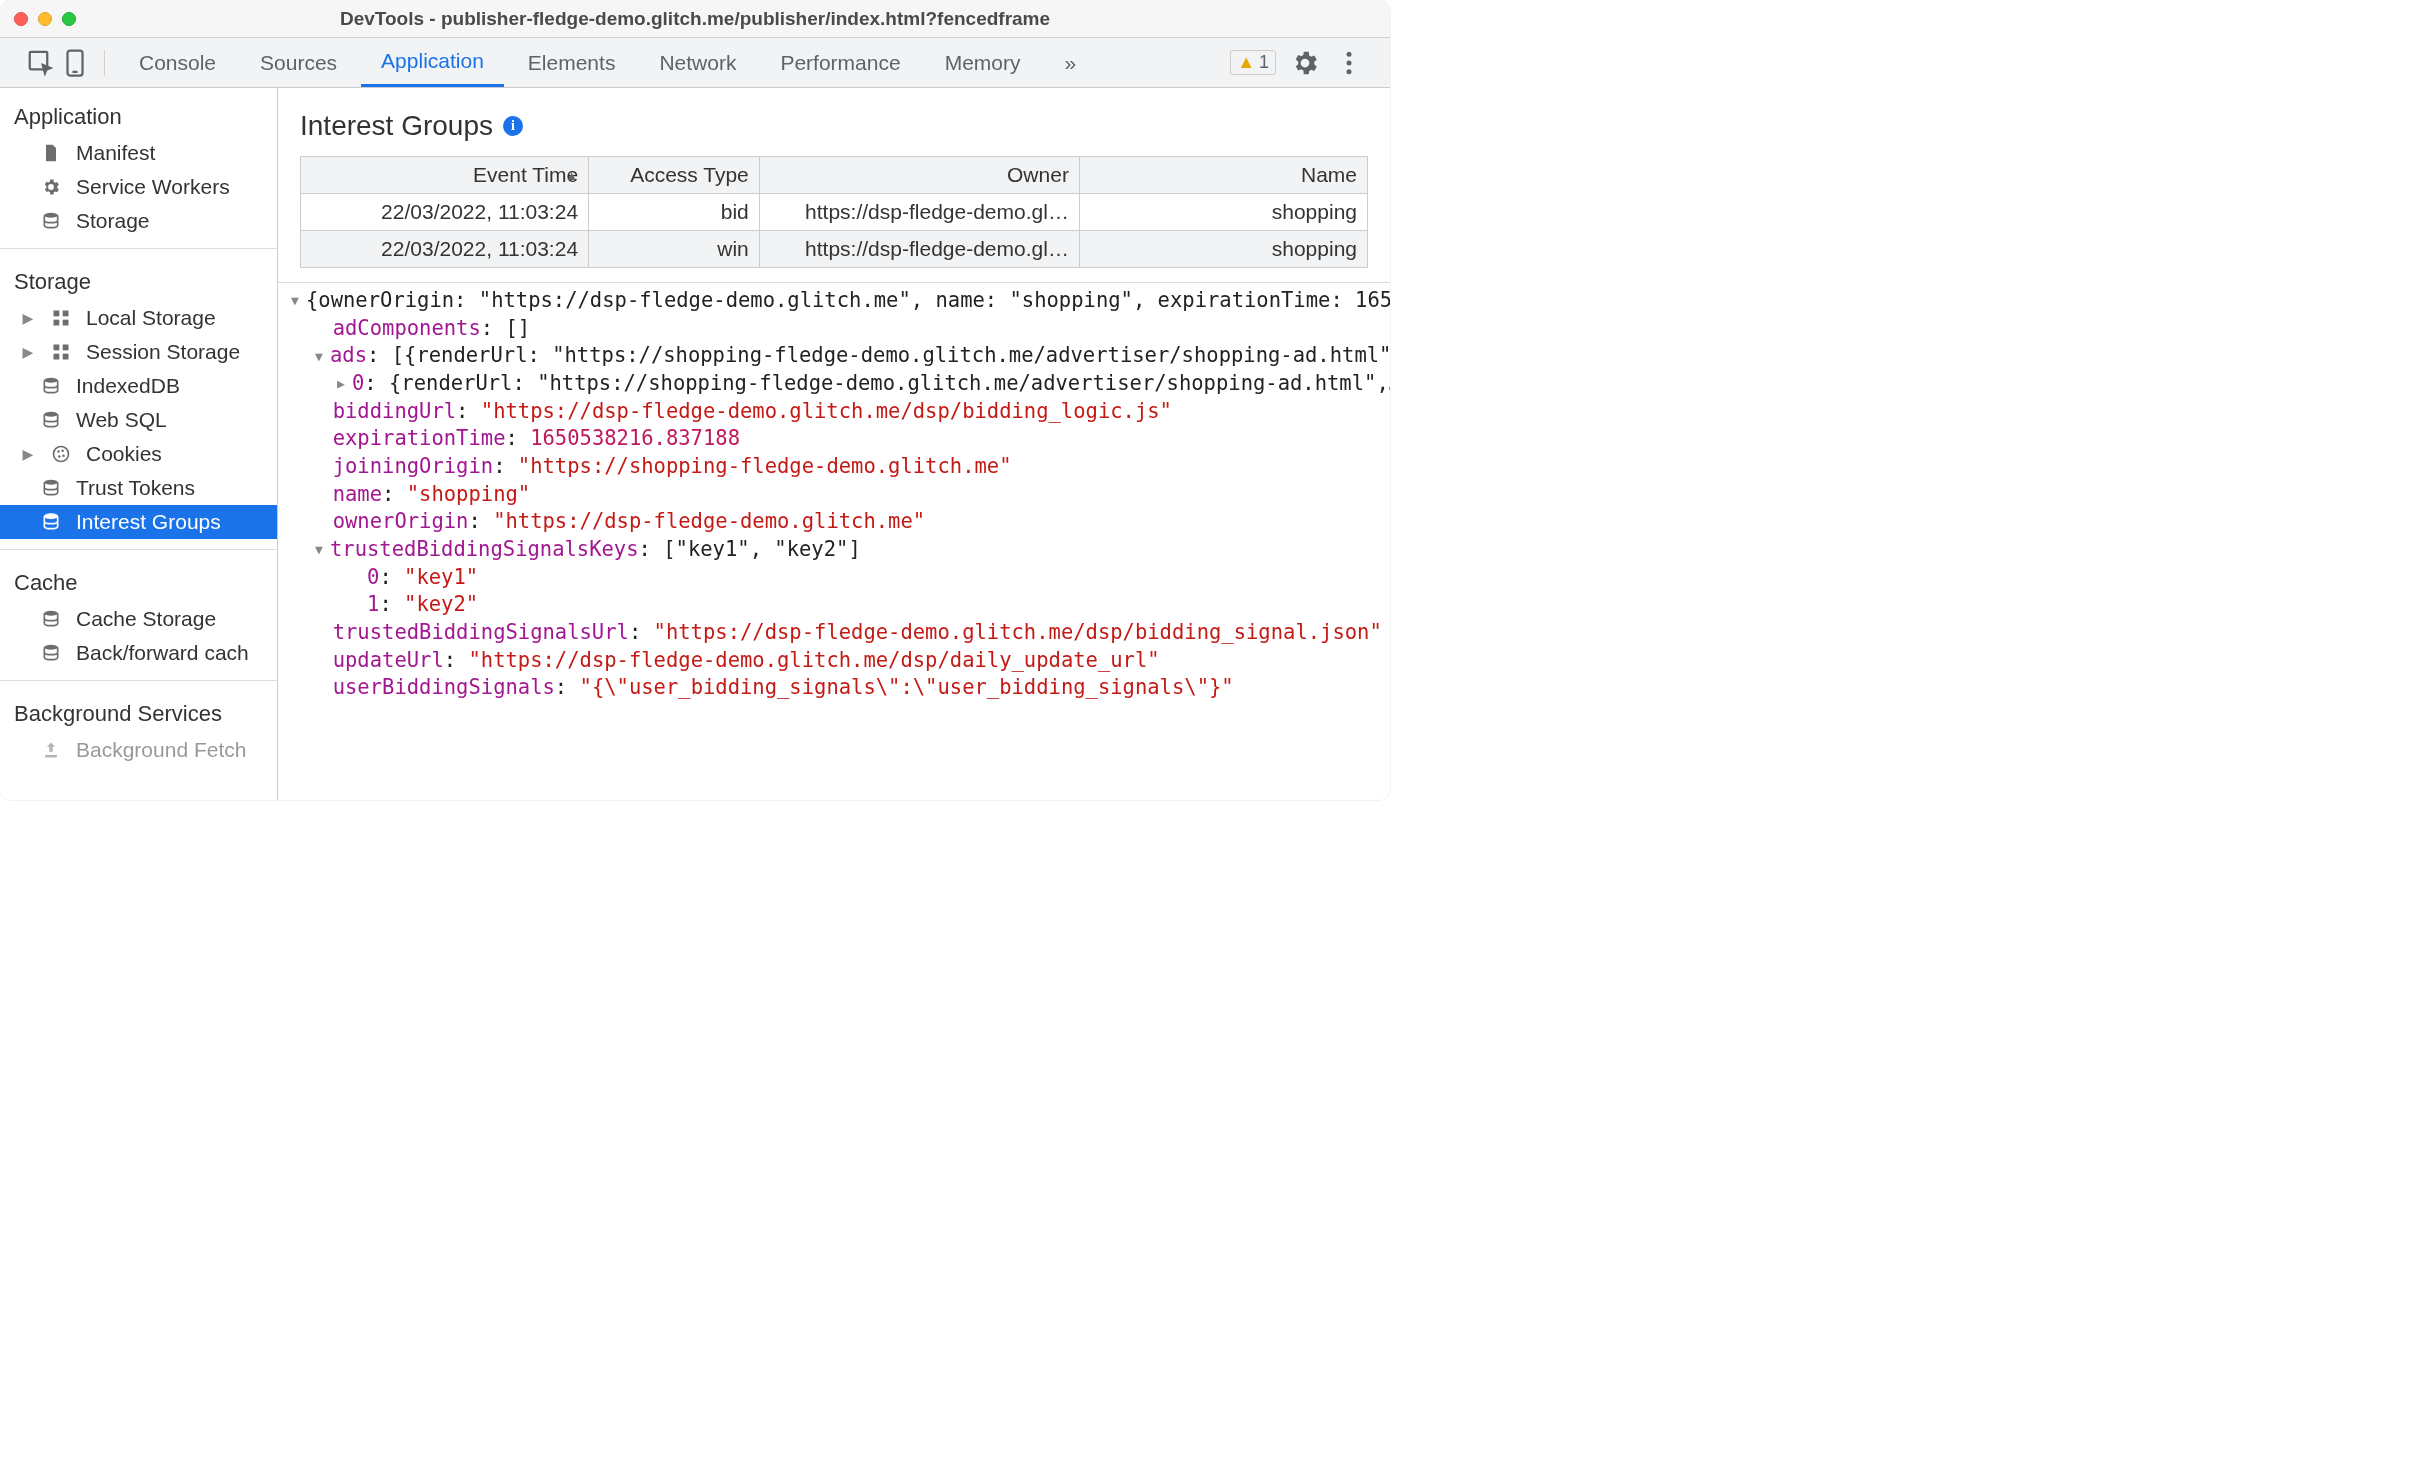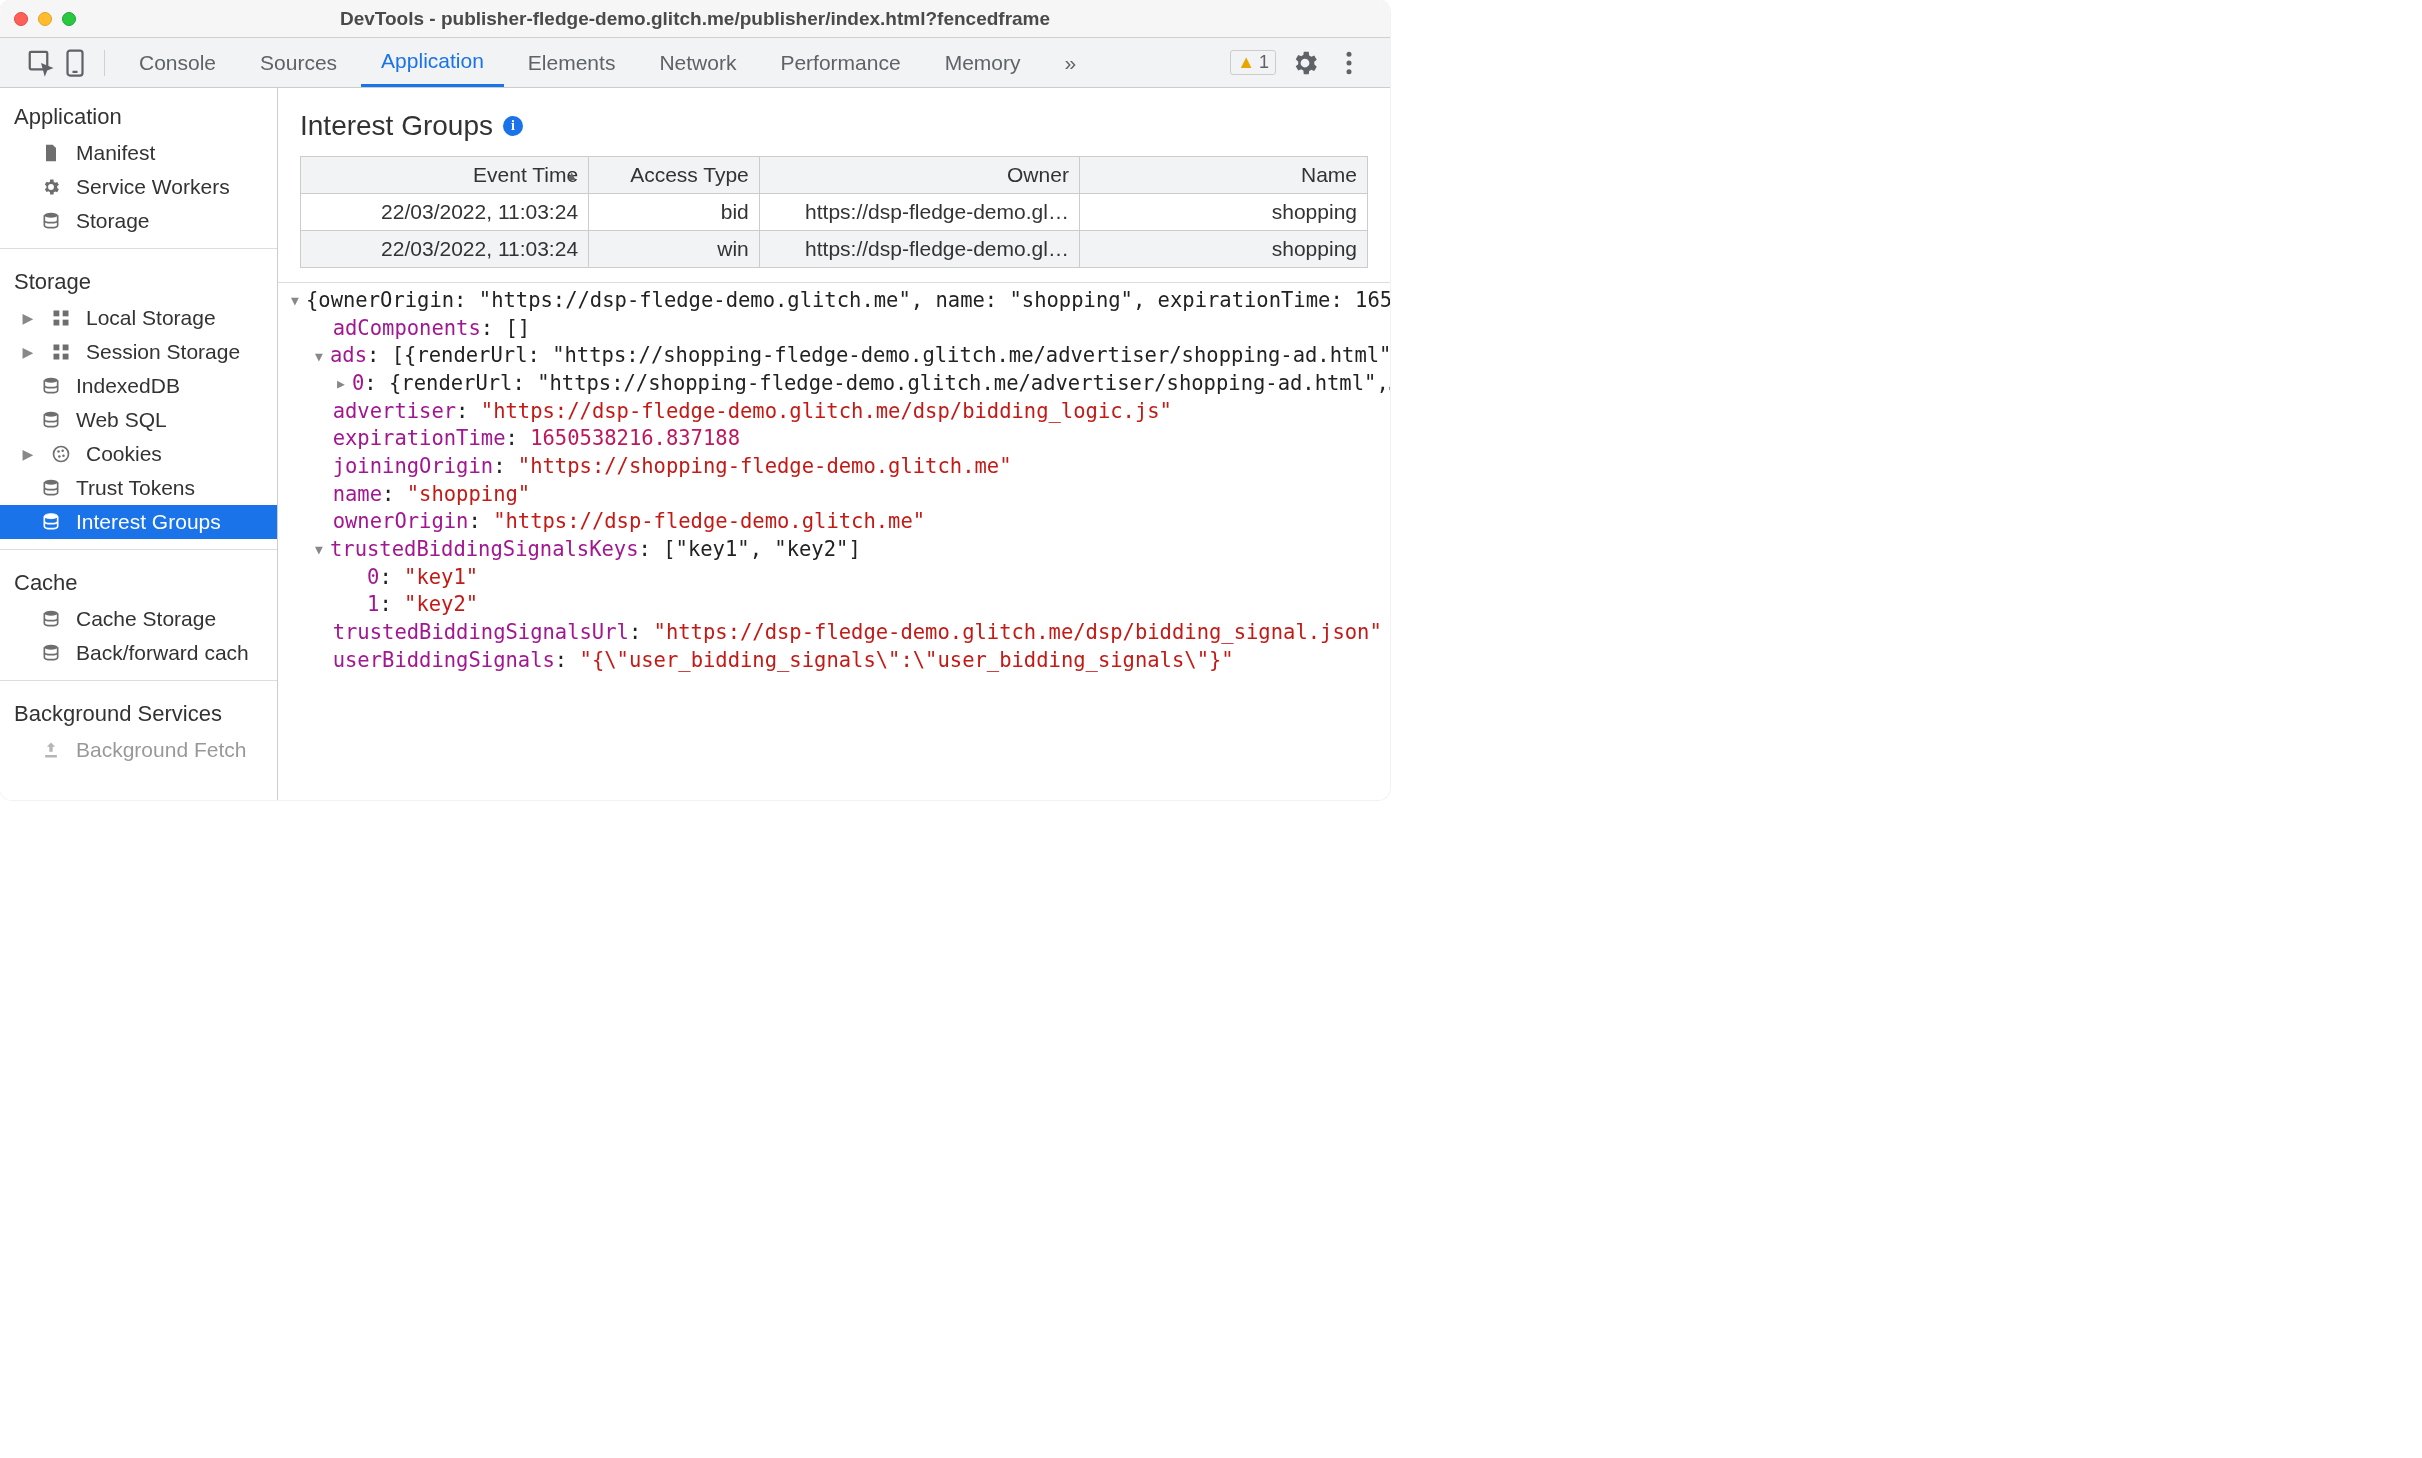--- a/index.html
+++ b/index.html
@@ -326,34 +326,35 @@
 
     <div class="detail">
       <div class="drow ind0"><span class="toggle down"></span><span class="plain">{ownerOrigin: "https://dsp-fledge-demo.glitch.me", name: "shopping", expirationTime: 1650538</span></div>
 
       <div class="drow ind1">  <span class="key">adComponents</span><span class="punc">: </span><span class="plain">[]</span></div>
 
       <div class="drow ind1"><span class="toggle down"></span><span class="key">ads</span><span class="punc">: </span><span class="plain">[{renderUrl: "https://shopping-fledge-demo.glitch.me/advertiser/shopping-ad.html",…}]</span></div>
 
       <div class="drow ind2"><span class="toggle right"></span><span class="key">0</span><span class="punc">: </span><span class="plain">{renderUrl: "https://shopping-fledge-demo.glitch.me/advertiser/shopping-ad.html",…}</span></div>
 
-      <div class="drow ind1">  <span class="key">advertiser</span><span class="punc">: </span><span class="str">"https://dsp-fledge-demo.glitch.me/dsp/bidding_logic.js"</span></div>
+      <div class="drow ind1">  <span class="key">biddingUrl</span><span class="punc">: </span><span class="str">"https://dsp-fledge-demo.glitch.me/dsp/bidding_logic.js"</span></div>
 
       <div class="drow ind1">  <span class="key">expirationTime</span><span class="punc">: </span><span class="num">1650538216.837188</span></div>
 
       <div class="drow ind1">  <span class="key">joiningOrigin</span><span class="punc">: </span><span class="str">"https://shopping-fledge-demo.glitch.me"</span></div>
 
       <div class="drow ind1">  <span class="key">name</span><span class="punc">: </span><span class="str">"shopping"</span></div>
 
       <div class="drow ind1">  <span class="key">ownerOrigin</span><span class="punc">: </span><span class="str">"https://dsp-fledge-demo.glitch.me"</span></div>
 
       <div class="drow ind1"><span class="toggle down"></span><span class="key">trustedBiddingSignalsKeys</span><span class="punc">: </span><span class="plain">["key1", "key2"]</span></div>
 
       <div class="drow ind2">   <span class="key">0</span><span class="punc">: </span><span class="str">"key1"</span></div>
       <div class="drow ind2">   <span class="key">1</span><span class="punc">: </span><span class="str">"key2"</span></div>
 
       <div class="drow ind1">  <span class="key">trustedBiddingSignalsUrl</span><span class="punc">: </span><span class="str">"https://dsp-fledge-demo.glitch.me/dsp/bidding_signal.json"</span></div>
 
+      <div class="drow ind1">  <span class="key">updateUrl</span><span class="punc">: </span><span class="str">"https://dsp-fledge-demo.glitch.me/dsp/daily_update_url"</span></div>
 
       <div class="drow ind1">  <span class="key">userBiddingSignals</span><span class="punc">: </span><span class="str">"{\"user_bidding_signals\":\"user_bidding_signals\"}"</span></div>
     </div>
   </div>
 </div>
 
 </body></html>

